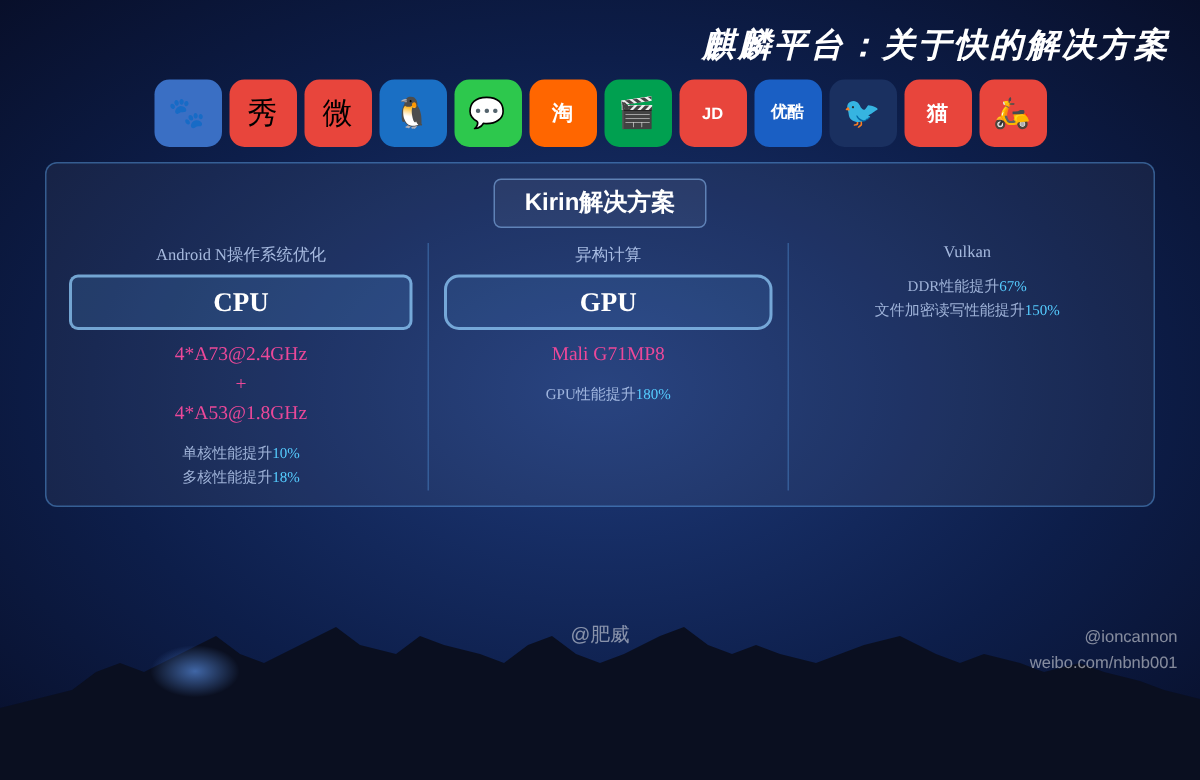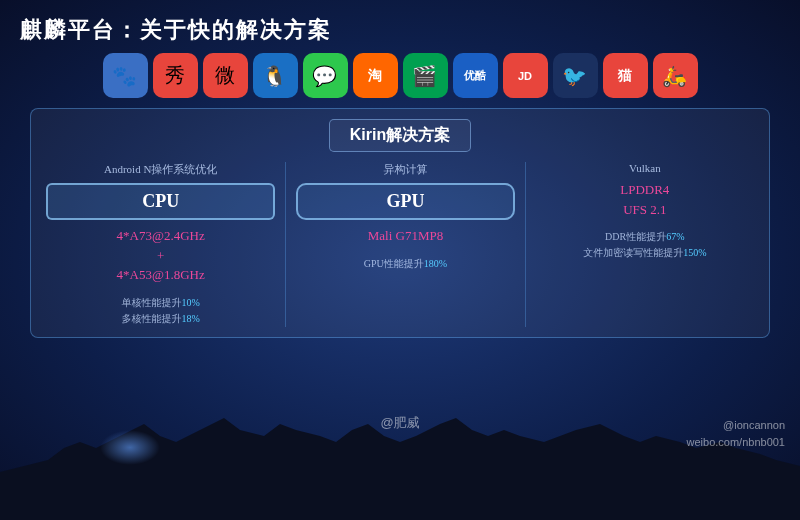--- a/index.html
+++ b/index.html
@@ -80,26 +80,27 @@
 
     .kirin-text {
       color: white;
       font-size: 14px;
       font-style: italic;
       font-weight: bold;
     }
 
     
     .main-title {
-      text-align: left;
+      text-align: right;
       color: white;
       font-size: 22px;
       font-weight: bold;
       margin: 5px 0 8px 0;
       letter-spacing: 2px;
+      font-style: italic;
     }
 
     
     .app-icons-row {
       display: flex;
       justify-content: center;
       gap: 5px;
       margin-bottom: 10px;
       flex-wrap: nowrap;
     }
@@ -246,22 +247,22 @@
 
   <div class="app-icons-row">
 
     <div class="app-icon" style="background:#3a6fc4;">🐾</div>
     <div class="app-icon" style="background:#e8453c;" title="秀">秀</div>
     <div class="app-icon" style="background:#e8453c;">微</div>
     <div class="app-icon" style="background:#1a6fc4;">🐧</div>
     <div class="app-icon" style="background:#2dc84d;">💬</div>
     <div class="app-icon" style="background:#ff6600; font-size:14px; color:white; font-weight:bold;">淘</div>
     <div class="app-icon" style="background:#00a050;">🎬</div>
+    <div class="app-icon" style="background:#e8453c; font-size:11px; color:white; font-weight:bold;">JD</div>
     <div class="app-icon" style="background:#1a5fc4; font-size:11px; color:white; font-weight:bold; text-align:center; line-height:1.2;">优酷</div>
-    <div class="app-icon" style="background:#e8453c; font-size:11px; color:white; font-weight:bold;">JD</div>
     <div class="app-icon" style="background:#1a3060;">🐦</div>
     <div class="app-icon" style="background:#e8453c; font-size:14px; color:white; font-weight:bold;">猫</div>
     <div class="app-icon" style="background:#e8453c;">🛵</div>
   </div>
 
   <div class="info-box">
 
     <div class="kirin-solution-title">Kirin解决方案</div>
 
     <div class="three-cols">
@@ -288,23 +289,20 @@
         <div class="col-detail">
           Mali G71MP8
         </div>
         <div class="col-stat">
           GPU性能提升<span class="highlight">180%</span>
         </div>
       </div>
 
       <div class="col col-divider" style="padding-left:10px;">
         <div class="col-subtitle">Vulkan</div>
-        <div class="col-detail">
-          LPDDR4<br>UFS 2.1
-        </div>
         <div class="col-stat">
           DDR性能提升<span class="highlight">67%</span><br>
           文件加密读写性能提升<span class="highlight">150%</span>
         </div>
       </div>
 
     </div>
   </div>
 </div>
 

